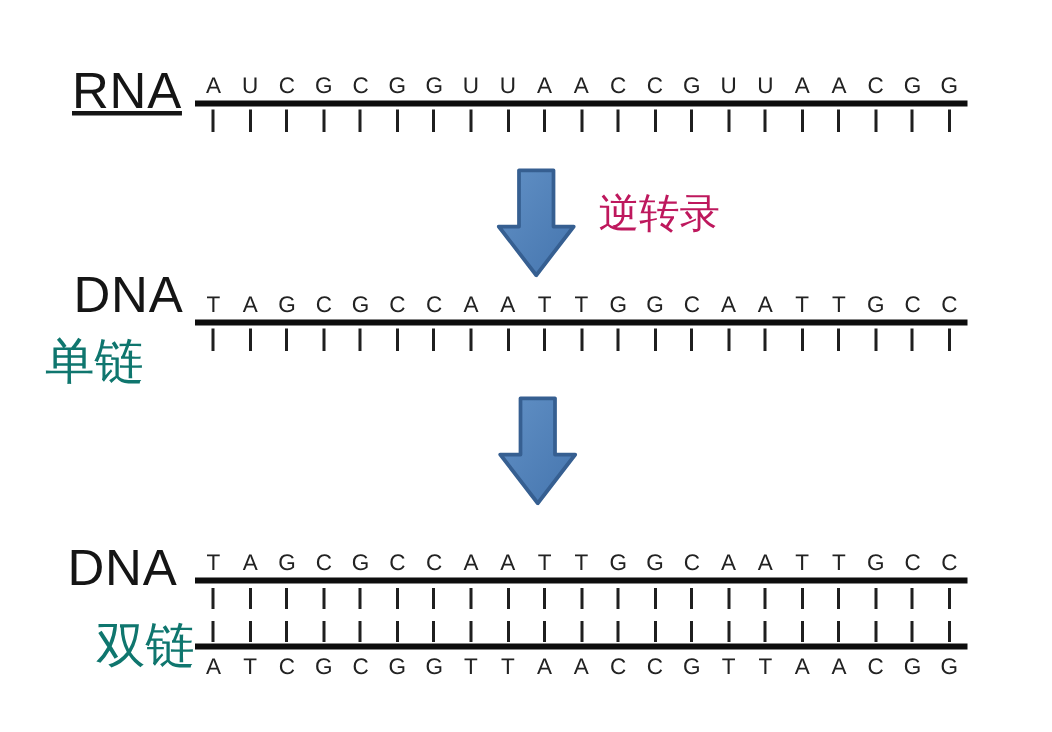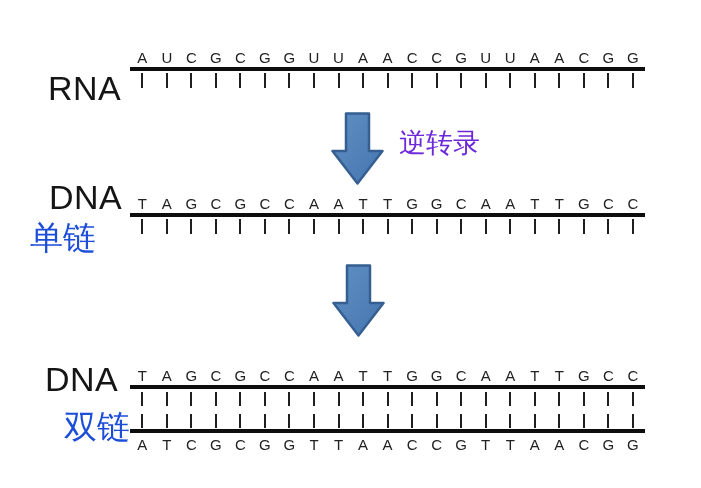--- a/index.html
+++ b/index.html
@@ -22,29 +22,29 @@
     line-height: 1;
     color: #151515;
     font-family: "Liberation Sans", sans-serif;
     letter-spacing: 0.5px;
     white-space: nowrap;
   }
   .cjk-label {
     position: absolute;
     font-size: 33px;
     line-height: 1;
-    color: #1d4ed8;
-    font-family: Liberation Mono, monospace;
+    color: #0f766e;
+    font-family: Liberation Sans, sans-serif;
     white-space: nowrap;
   }
   .arrow-caption {
     position: absolute;
     font-size: 27px;
     line-height: 1;
-    color: #6d28d9;
+    color: #be185d;
     font-family: "DejaVu Serif", "Liberation Serif", serif;
     white-space: nowrap;
   }
   
   .strand {
     position: absolute;
     left: 130px;
     width: 515px;
   }
   .seq-row {
@@ -105,21 +105,21 @@
     position: absolute;
     width: 53px;
     height: 73px;
   }
 </style>
 </head>
 <body>
 
 <div class="canvas">
 
-  <div class="big-label" style="left:48px; top:71px;">RNA</div>
+  <div class="big-label" style="left:48px; top:44px;text-decoration:underline;">RNA</div>
 
   <div class="strand" style="top:46px;">
     <div class="seq-row">
         <span class="cell">A</span>
         <span class="cell">U</span>
         <span class="cell">C</span>
         <span class="cell">G</span>
         <span class="cell">C</span>
         <span class="cell">G</span>
         <span class="cell">G</span>

